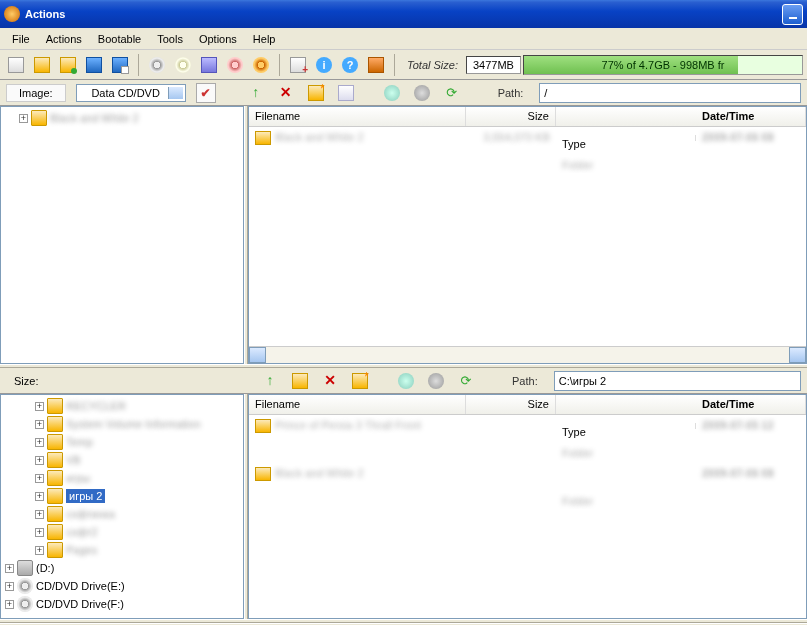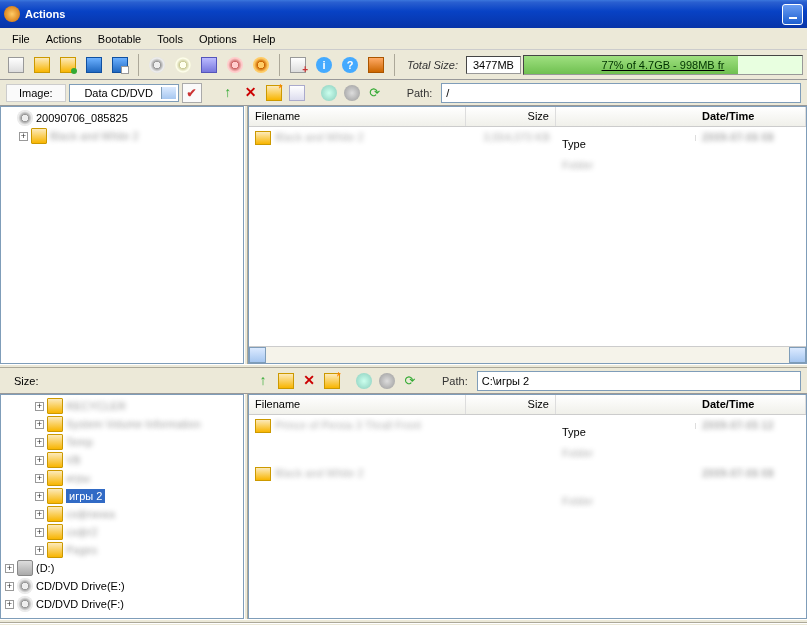--- a/index.html
+++ b/index.html
@@ -13,25 +13,25 @@
 .win-btn.min::after { content: ""; width: 8px; height: 2px; background: white; margin-top: 8px; }
 
 .menubar { background: #ece9d8; height: 22px; display: flex; align-items: center; padding: 0 4px; border-bottom: 1px solid #ccc; }
 .menubar .menu-item { padding: 2px 8px; cursor: default; }
 
 .toolbar { background: #ece9d8; height: 30px; display: flex; align-items: center; padding: 2px 4px; border-bottom: 1px solid #999; gap: 2px; }
 .toolbar .tb-btn { width: 24px; height: 24px; display: flex; align-items: center; justify-content: center; border: 1px solid transparent; border-radius: 2px; }
 .toolbar .sep { width: 1px; height: 22px; background: #aca899; margin: 0 4px; }
 .toolbar .label-txt { padding: 0 6px; color: #333; font-style: italic; }
 .toolbar .size-box { border: 1px inset #999; background: white; padding: 2px 6px; min-width: 50px; text-align: right; }
-.toolbar .capacity-bar { border: 1px inset #999; background: #e8ffe0; height: 20px; min-width: 160px; flex: 1; display: flex; align-items: center; justify-content: center; position: relative; overflow: hidden; text-decoration: underline; }
+.toolbar .capacity-bar { border: 1px inset #999; background: #e8ffe0; height: 20px; min-width: 160px; flex: 1; display: flex; align-items: center; justify-content: center; position: relative; overflow: hidden; }
 .toolbar .capacity-fill { position: absolute; left: 0; top: 0; bottom: 0; background: linear-gradient(to bottom, #9fe080, #6fc050); }
 .toolbar .capacity-text { position: relative; z-index: 1; color: #003300; }
 
-.subbar { background: #ece9d8; height: 26px; display: flex; align-items: center; padding: 2px 6px; border-bottom: 1px solid #999; gap: 3px; }
+.subbar { background: #ece9d8; height: 26px; display: flex; align-items: center; padding: 2px 6px; border-bottom: 1px solid #999; gap: 10px; }
 .subbar .label-cell { padding: 2px 12px; border: 1px solid #ccc; background: #fafafa; }
 .subbar .combo { border: 1px solid #7f9db9; background: white; padding: 2px 18px 2px 8px; min-width: 110px; text-align: center; position: relative; }
 .subbar .combo::after { content: ""; position: absolute; right: 2px; top: 2px; bottom: 2px; width: 14px; background: linear-gradient(#dbeaff,#a6c7f0); border-left: 1px solid #7f9db9; }
 .subbar .sq-btn { width: 20px; height: 20px; border: 1px solid #aaa; background: #fafafa; display: flex; align-items: center; justify-content: center; }
 .subbar .mini-btn { width: 20px; height: 20px; display: flex; align-items: center; justify-content: center; }
 .subbar .path-label { padding: 0 6px; color: #333; }
 .subbar .path-input { border: 1px solid #7f9db9; background: white; padding: 2px 4px; flex: 1; height: 20px; }
 
 .split-h { display: flex; height: 258px; }
 .split-h.bottom { height: 225px; }
@@ -205,25 +205,20 @@
   <div class="mini-btn">
       <span class="ic ic-ref">⟳</span>
     </div>
   <div style="width:10px"></div>
   <span class="path-label">Path:</span>
   <input class="path-input" value="/" style="">
 </div>
 
 <div class="split-h">
   <div class="tree-pane">
-    <div class="tree-node">
-      <span class="expander blank"></span>
-      <span class="ticon disc"></span>
-      <span>20090706_085825</span>
-    </div>
     <div class="tree-node indent-1">
       <span class="expander">+</span>
       <span class="ticon folder"></span>
       <span class="blur">Black and White 2</span>
     </div>
   </div>
   <div class="vsplit"></div>
   <div class="list-pane">
     <div class="list-header">
       <div class="col col-name">Filename</div>

